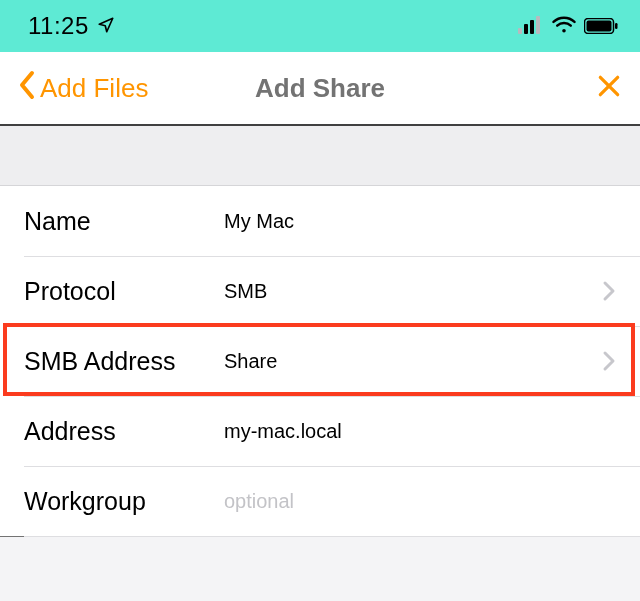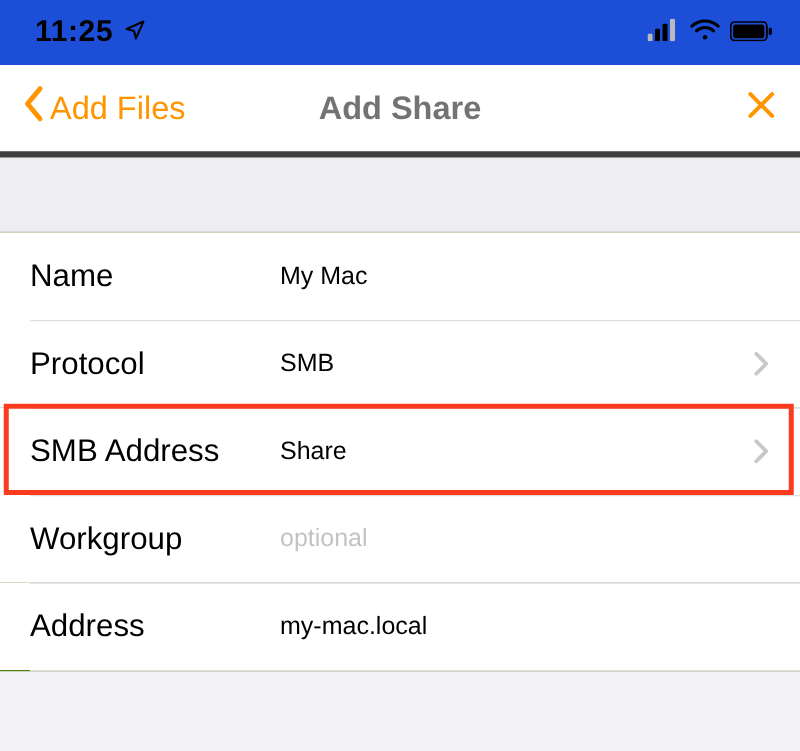--- a/index.html
+++ b/index.html
@@ -6,39 +6,39 @@
   html, body {
     width: 640px;
     height: 601px;
     font-family: -apple-system, "Helvetica Neue", Helvetica, Arial, sans-serif;
     background: #f4f4f6;
     color: #000;
     overflow: hidden;
   }
   .status-bar {
     height: 52px;
-    background: #1d4ed8;
+    background: #5eead4;
     display: flex;
     align-items: center;
     justify-content: space-between;
     padding: 0 22px 0 28px;
     font-size: 24px;
-    font-weight: 700;
+    font-weight: 400;
     letter-spacing: 0.5px;
   }
   .sb-left { display: flex; align-items: center; gap: 8px; }
   .sb-right { display: flex; align-items: center; gap: 8px; }
   .nav-bar {
     height: 74px;
     background: #fff;
     display: flex;
     align-items: center;
     padding: 0 18px;
     position: relative;
-    border-bottom: 5px solid #404040;
+    border-bottom: 2px solid #404040;
   }
   .nav-back {
     display: flex;
     align-items: center;
     color: #ff9500;
     font-size: 26px;
     font-weight: 400;
     gap: 2px;
     cursor: pointer;
   }
@@ -56,21 +56,21 @@
     color: #ff9500;
     cursor: pointer;
     display: flex;
     align-items: center;
   }
   .section-gap {
     height: 60px;
     background: #eeeef0;
     border-bottom: 1px solid #d5d5d8;
   }
-  .form-list { background: #4d7c0f; }
+  .form-list { background: #737373; }
   .row {
     display: flex;
     align-items: center;
     height: 70px;
     padding: 0 24px;
     position: relative;
     background: #fff;
   }
   .row + .row::before {
     content: "";
@@ -194,24 +194,24 @@
     <div class="row-label">SMB Address</div>
     <div class="row-value">Share</div>
     <div class="row-chevron">
       <svg width="14" height="22" viewBox="0 0 14 22" fill="none" stroke="#c7c7cc" stroke-width="3" stroke-linecap="round" stroke-linejoin="round">
         <polyline points="3,3 11,11 3,19"></polyline>
       </svg>
     </div>
   </div>
 
   <div class="row">
+    <div class="row-label">Address</div>
+    <div class="row-value">my-mac.local</div>
+  </div>
+
+  <div class="row">
     <div class="row-label">Workgroup</div>
     <div class="row-value row-placeholder">optional</div>
   </div>
 
-  <div class="row">
-    <div class="row-label">Address</div>
-    <div class="row-value">my-mac.local</div>
-  </div>
-
 </div>
 
 <div class="highlight-box" id="hl" style="top: 323px; left: 3px; width: 632px; height: 73px;"></div>
 
 </body></html>

